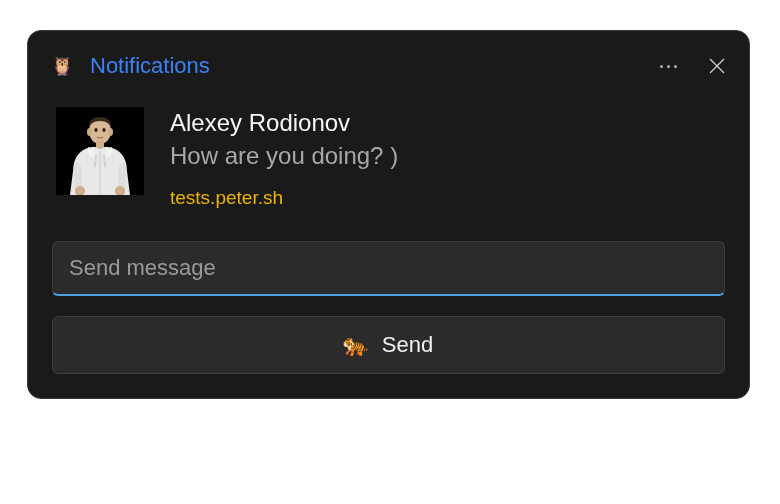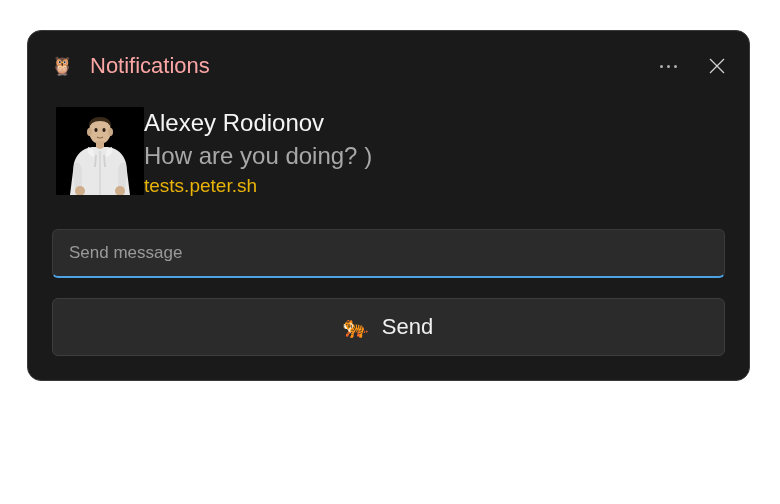--- a/index.html
+++ b/index.html
@@ -41,21 +41,21 @@
       height: 22px;
       display: flex;
       align-items: center;
       justify-content: center;
       font-size: 18px;
       filter: blur(0.5px);
     }
     .header-title {
       font-size: 22px;
       font-weight: 400;
-      color: #fca5a5;
+      color: #3b82f6;
     }
     .header-right {
       display: flex;
       align-items: center;
       gap: 28px;
     }
     .more-icon {
       display: flex;
       gap: 4px;
       padding: 4px;
@@ -72,20 +72,21 @@
       height: 16px;
       cursor: pointer;
       position: relative;
     }
     .close-icon svg {
       width: 100%;
       height: 100%;
     }
     .content {
       display: flex;
+      gap: 26px;
       align-items: flex-start;
       margin-bottom: 32px;
       padding-left: 4px;
     }
     .avatar {
       width: 88px;
       height: 88px;
       border-radius: 2px;
       overflow: hidden;
       flex-shrink: 0;
@@ -105,38 +106,38 @@
     .sender-name {
       font-size: 24px;
       font-weight: 400;
       color: #f5f5f5;
       margin-bottom: 2px;
     }
     .message-text {
       font-size: 24px;
       font-weight: 400;
       color: #a8a8a8;
-      margin-bottom: 2px;
+      margin-bottom: 14px;
     }
     .source-text {
       font-size: 19px;
       font-weight: 400;
       color: #eab308;
     }
     .input-row {
       margin-bottom: 20px;
     }
     .message-input {
       width: 100%;
       background: #2b2b2b;
       border: 1px solid #3a3a3a;
       border-bottom: 2px solid #4ba3e3;
       border-radius: 6px;
       padding: 13px 16px;
-      font-size: 17px;
+      font-size: 22px;
       color: #e5e5e5;
       font-family: inherit;
       outline: none;
     }
     .message-input::placeholder {
       color: #9a9a9a;
     }
     .reply-button {
       width: 100%;
       background: #2b2b2b;

